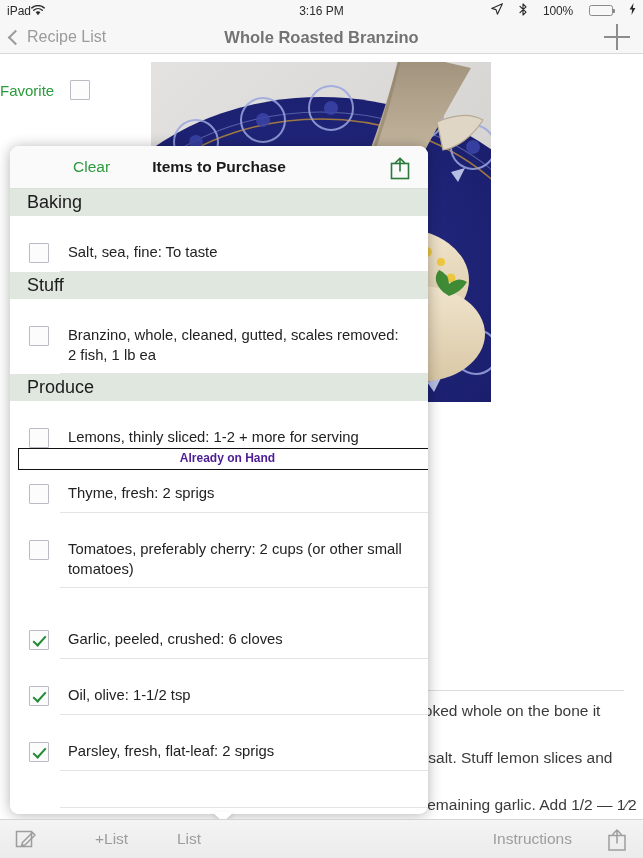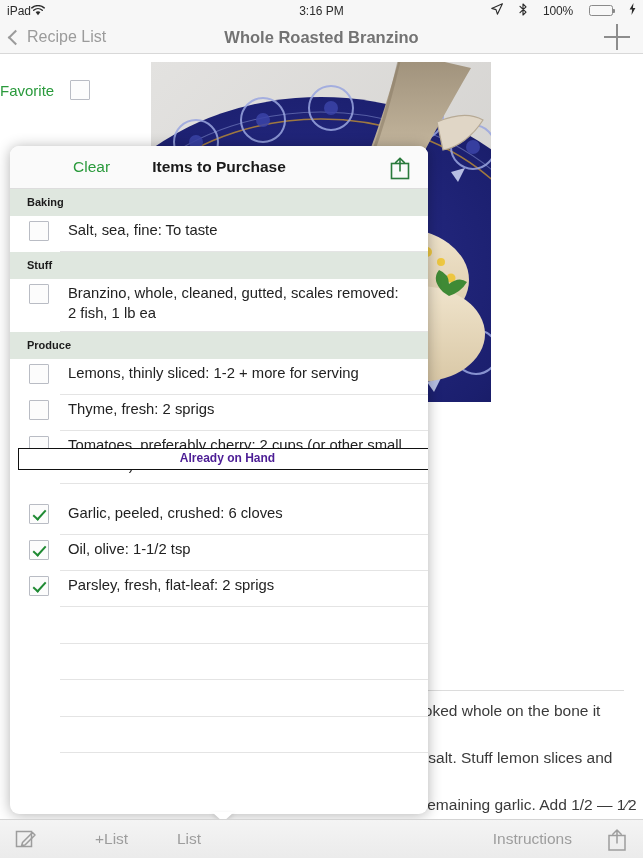--- a/index.html
+++ b/index.html
@@ -244,32 +244,32 @@
     width: 24px; height: 25px;
     cursor: pointer;
   }
 
   
   .sec-head {
     background: #dfe7df;
     height: 27px;
     line-height: 27px;
     padding-left: 17px;
-    font-size: 11px;
-    font-weight: bold;
+    font-size: 18px;
+    font-weight: normal;
     color: #1c1c1c;
     box-sizing: border-box;
   }
   .item-row {
     position: relative;
     background: #ffffff;
     min-height: 36px;
     display: flex;
     align-items: flex-start;
-    padding: 4px 10px 9px 19px;
+    padding: 26px 10px 9px 19px;
     box-sizing: border-box;
   }
   .item-row .chk { flex: 0 0 auto; margin-top: 1px; }
   .item-text {
     margin-left: 19px;
     font-size: 14.8px;
     color: #222222;
     line-height: 20px;
     padding-right: 8px;
   }

